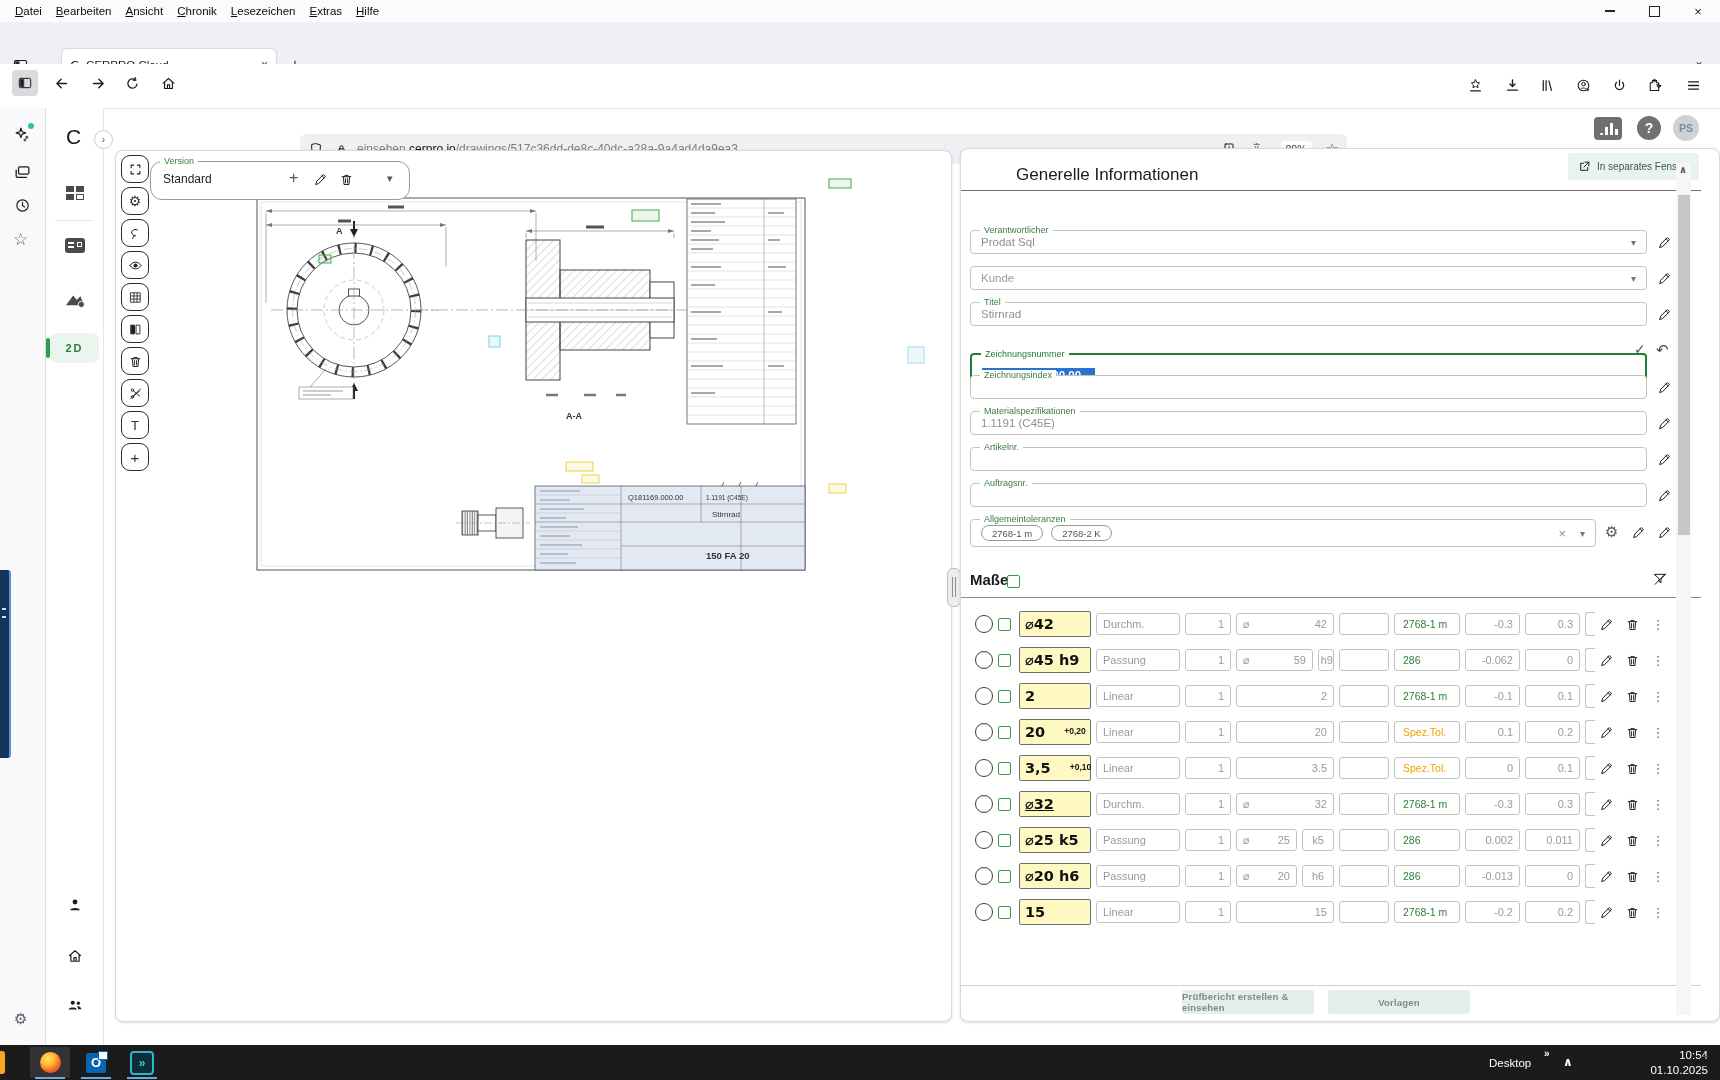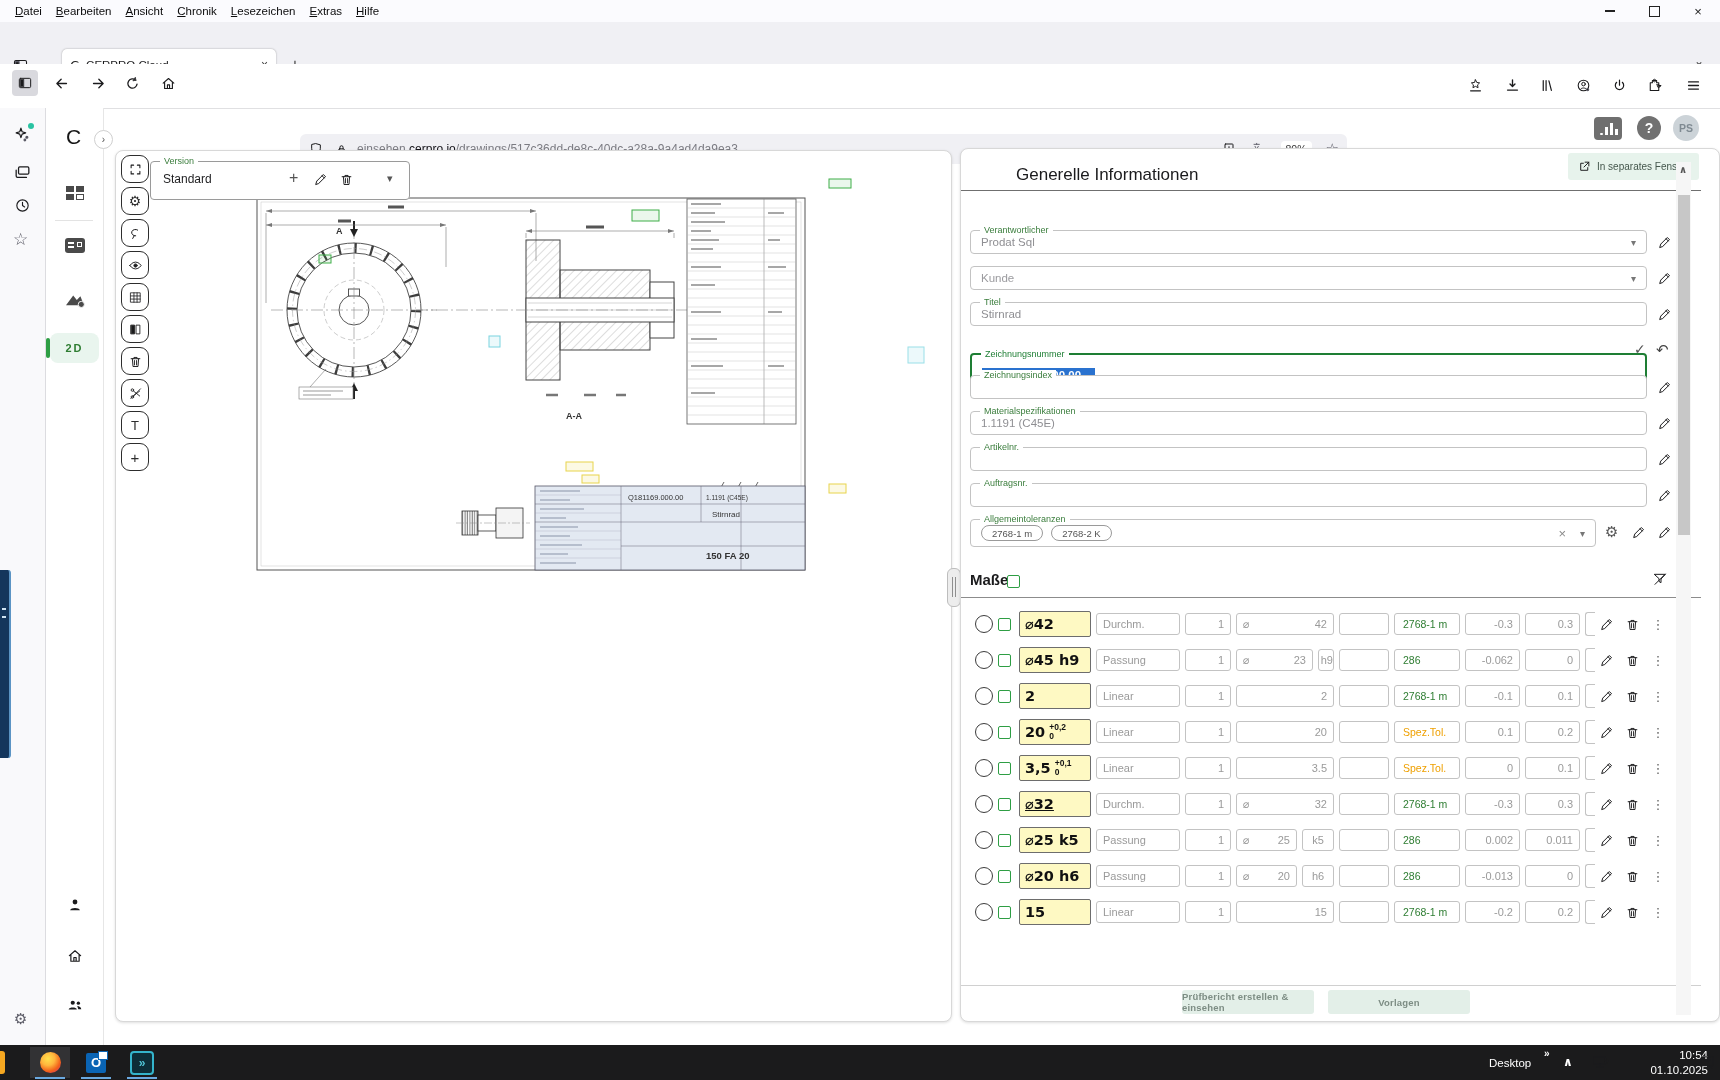--- a/index.html
+++ b/index.html
@@ -19,38 +19,38 @@
   .urlbar{left:300px;top:70px;width:1047px;height:30px;background:#f0f0f4;border-radius:6px;display:flex;align-items:center;padding:0 8px;box-sizing:border-box}
   .urltext{font-size:12px;color:#7b7b82;margin-left:8px;white-space:nowrap}
   .urltext b{color:#15141a;font-weight:normal}
   .zoombadge{background:#fff;border-radius:4px;font-size:10.5px;color:#333;padding:2px 5px}
   svg.ic{stroke:#5b5b66;fill:none;stroke-width:1.6;stroke-linecap:round;stroke-linejoin:round;display:block}
   
   .ffsidebar{left:0;top:108px;width:45px;height:937px;background:#f9f9fb;border-right:1px solid #dcdce0}
   .appsidebar{left:46px;top:108px;width:57px;height:937px;background:#fff;border-right:1px solid #e6e6e6}
   .card{background:#fff;border:1px solid #d8d8d8;border-radius:8px;box-shadow:0 1px 3px rgba(0,0,0,.13)}
   .tbtn{width:26px;height:26px;border:1.4px solid #2d2d2d;border-radius:9px;background:#fff;display:flex;align-items:center;justify-content:center}
-  .fieldset{border:1px solid #9a9a9a;border-radius:4px;background:#fff}
+  .fieldset{border:1px solid #9a9a9a;border-radius:12px;background:#fff}
   .flegend{position:absolute;top:-6px;left:9px;background:#fff;padding:0 4px;font-size:9px;color:#3a7d3c;white-space:nowrap}
   .ffield{height:24px;border:1px solid #c3c3c3;border-radius:4px;background:#fff;display:flex;align-items:center;padding:0 10px;box-sizing:border-box;position:absolute}
   .fval{font-size:11.5px;color:#8f8f93}
   .fph{font-size:11.5px;color:#9b9b9f}
   .caret{margin-left:auto;color:#777;font-size:10px}
   .chip{border:1px solid #9a9a9a;border-radius:10px;padding:1.5px 10px;font-size:9.5px;color:#555;margin-right:8px}
   .minibtn{background:#e3efe8;border-radius:3px;color:#7d8d84;font-size:9.5px;font-weight:bold;letter-spacing:.2px;display:flex;align-items:center;justify-content:center}
   
   .mtable{left:975px;top:606px;width:692px;position:absolute}
   .mrow,.mhead{display:grid;grid-template-columns:18px 16px 72px 84px 46px 98px 50px 66px 55px 55px 9px 21px 21px 14px;column-gap:5px;align-items:center}
   .mhead{height:20px;font-size:10.5px;color:#222}
   .mrow{height:36px}
   .ibox{height:22px;border:1px solid #c3c3c3;border-radius:3px;background:#fff;font-size:11px;color:#9a9a9a;display:flex;align-items:center;box-sizing:border-box}
   .bildbox{height:26px;border:1px solid #6d6d6d;border-radius:2px;background:#fef9c3;display:flex;align-items:center;padding:0 5px;box-sizing:border-box}
   .bild-main{font-size:14.5px;font-weight:bold;color:#111;font-family:"DejaVu Sans",sans-serif;white-space:nowrap}
   .bild-main.u{text-decoration:underline}
-  .bild-stack{display:flex;flex-direction:column;font-size:8.5px;line-height:1.1;color:#111;margin-left:4px;font-weight:bold}
+  .bild-stack{display:flex;flex-direction:row;font-size:8.5px;line-height:1.1;color:#111;margin-left:19px;font-weight:bold}
   .radio{width:16px;height:16px;border:1.6px solid #3c3c3c;border-radius:50%;background:#fff}
   .gcheck{width:11px;height:11px;border:1.8px solid #2e9e44;border-radius:2px;background:#fff}
   .tol-val{font-size:10.5px;color:#2e7d32;padding-left:8px}
   .tol-val.spez{color:#efa000}
   .num{justify-content:flex-end;padding-right:6px}
   .artfrag{width:9px;height:22px;border:1px solid #c3c3c3;border-right:none;border-radius:3px 0 0 3px}
   .kebab{color:#666;font-size:13px;text-align:center}
   
   .taskbar{left:0;top:1045px;width:1720px;height:35px;background:#1b1b1c;color:#fff}
   .tbicon{position:absolute;top:1047px;width:40px;height:31px;display:flex;align-items:center;justify-content:center}
@@ -662,21 +662,21 @@
     </div>
     <div class="ibox" style="padding-left:6px">
           <span>Passung</span>
         </div>
     <div class="ibox num">
           <span>1</span>
         </div>
     <div style="display:flex;gap:5px">
       <div class="ibox wert-box" style="flex:1;justify-content:space-between;padding:0 6px">
         <span class="wert-prefix sym">⌀</span>
-            <span style="margin-left:auto">23</span>
+            <span style="margin-left:auto">59</span>
       </div>
       <div class="ibox fit-box" style="width:16px;justify-content:flex-end">
             <span>h9</span>
           </div>
     </div>
     <div class="ibox"></div>
     <div class="ibox tol-val">
           <span>286</span>
         </div>
     <div class="ibox num">

